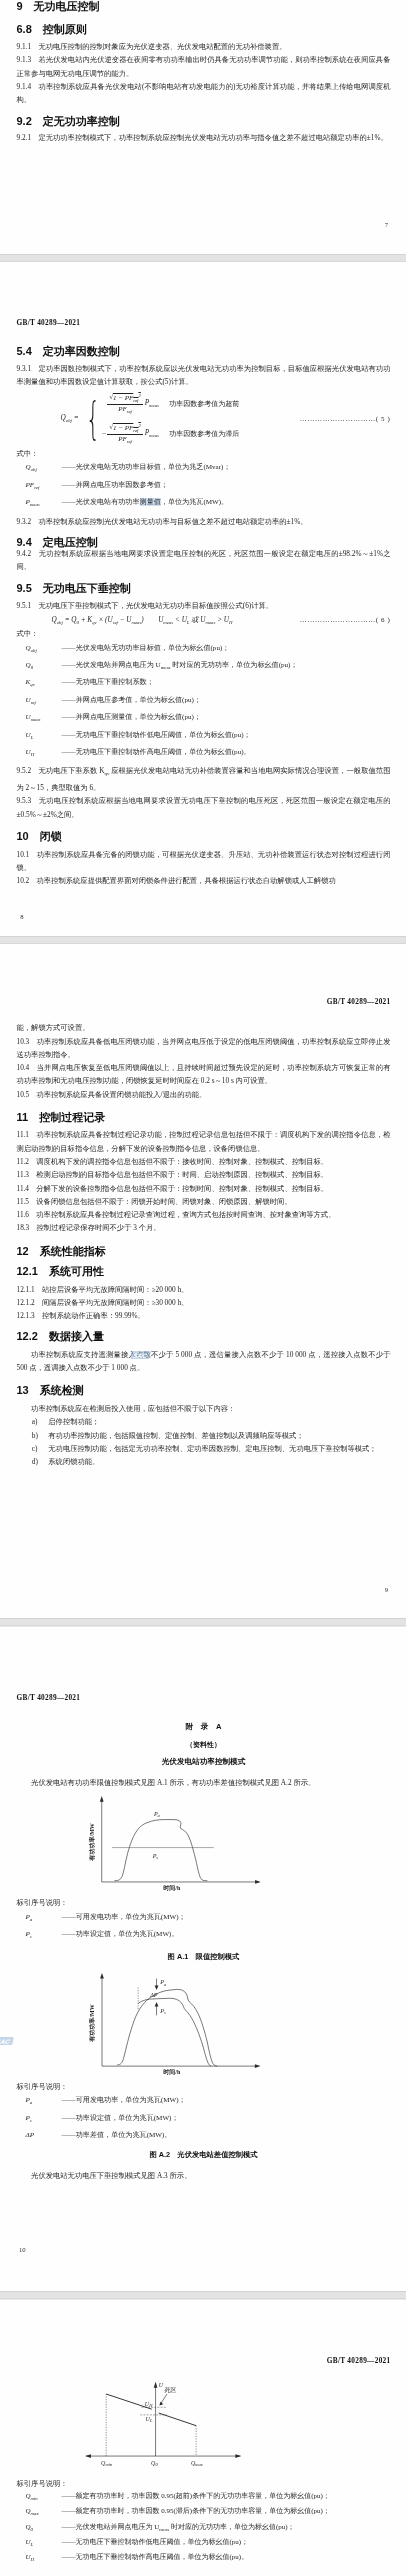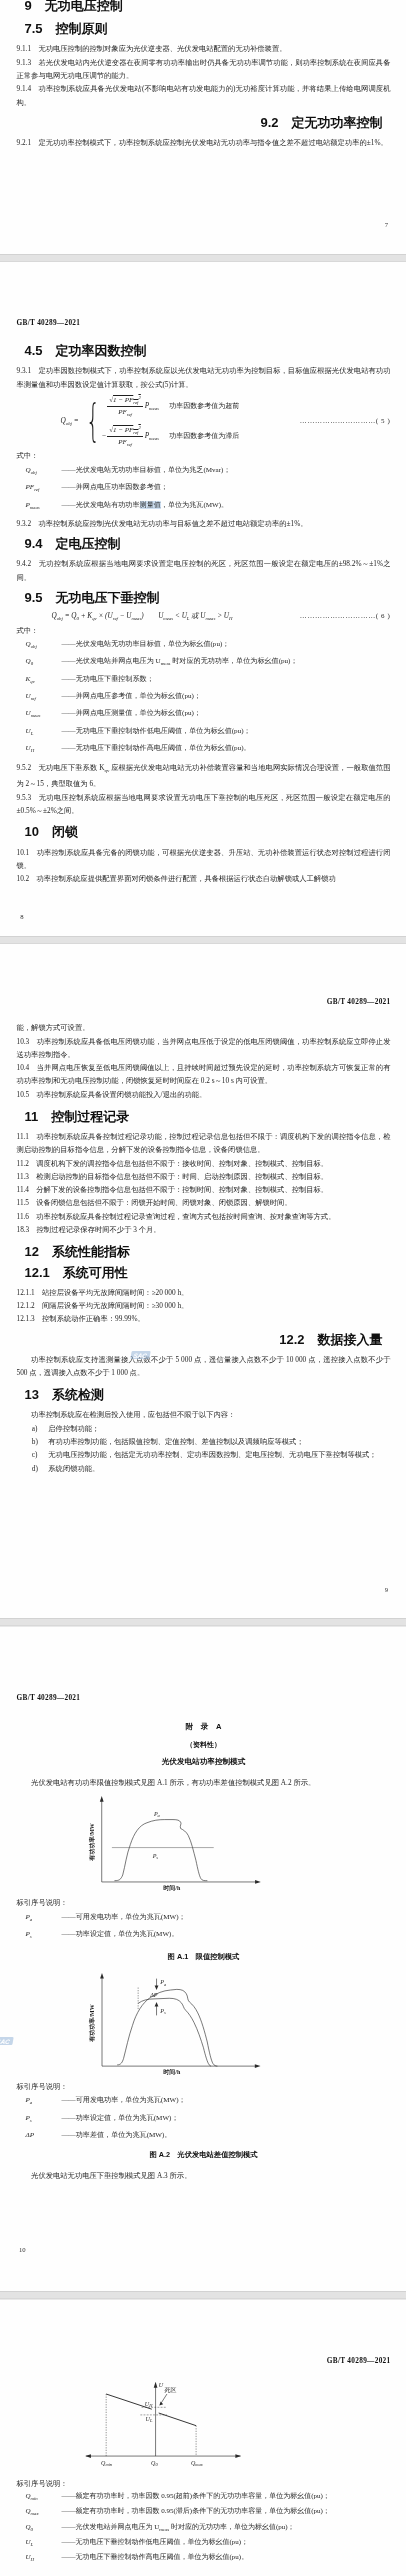--- a/index.html
+++ b/index.html
@@ -3,21 +3,21 @@
 <meta charset="utf-8">
 <style>
   html,body{margin:0;padding:0;}
   body{width:407px;height:2576px;position:relative;background:#e9e9e9;
        font-family:"Liberation Serif","DejaVu Serif",serif;}
   .page{position:absolute;left:0;width:407px;background:#fefefe;overflow:hidden;box-sizing:border-box;padding:0 16.5px;}
   .band{position:absolute;left:0;width:407px;height:8.3px;background:#e3e3e3;
         border-top:0.6px solid #d2d2d2;border-bottom:0.6px solid #d8d8d8;box-sizing:border-box;}
   p.t{font-size:7.3px;line-height:13.3px;margin:0;color:#1e1e1e;text-align:justify;}
   p.ind{text-indent:14.6px;}
-  .h{font-family:"Liberation Sans","DejaVu Sans",sans-serif;font-weight:bold;font-size:13px;color:#101010;margin:8px;line-height:10.2px;}
+  .h{font-family:"Liberation Sans","DejaVu Sans",sans-serif;font-weight:bold;font-size:11px;color:#101010;margin:0;line-height:10.2px;}
   .hdr{font-weight:bold;font-size:7.3px;letter-spacing:0.3px;color:#101010;line-height:10.2px;}
   .right{text-align:right;}
   .pageno{position:absolute;font-size:6.7px;color:#333;}
   sub{font-size:4.8px;}sup{font-size:4.8px;}
   .ol{text-decoration:overline;}
   .hl{background:#cfe0f2;}
   .def{display:flex;font-size:7.1px;line-height:14px;margin-left:9px;color:#1e1e1e;}
   .def .term{min-width:36px;font-style:italic;}
   .def .desc{flex:1;}
   .def.tight{line-height:12px;font-size:7px;}
@@ -57,34 +57,34 @@
   svg .it{font-style:italic;}
   svg .axl{font-weight:bold;font-size:9.5px;}
   .wm{position:absolute;font-family:"Liberation Sans",sans-serif;font-style:italic;font-weight:bold;
       color:#ffffff;background:rgba(150,180,215,.55);border-radius:1.3px;font-size:6.4px;padding:0.6px 2.5px;transform:skewX(-10deg);}
 </style>
 </head>
 <body>
 
 <div class="page" style="top:0;height:254px;">
   <p class="h" style="margin-top:1.3px;">9　无功电压控制</p>
-  <p class="h" style="margin-top:12.7px;">7.5　控制原则</p>
+  <p class="h" style="margin-top:12.7px;">6.8　控制原则</p>
   <p class="t" style="margin-top:5.7px;">9.1.1　无功电压控制的控制对象应为光伏逆变器、光伏发电站配置的无功补偿装置。</p>
   <p class="t">9.1.3　若光伏发电站内光伏逆变器在夜间零有功功率输出时仍具备无功功率调节功能，则功率控制系统在夜间应具备正常参与电网无功电压调节的能力。</p>
   <p class="t">9.1.4　功率控制系统应具备光伏发电站(不影响电站有功发电能力的)无功裕度计算功能，并将结果上传给电网调度机构。</p>
-  <p class="h" style="margin-top:9px;text-align:right;">9.2　定无功功率控制</p>
+  <p class="h" style="margin-top:9px;">9.2　定无功功率控制</p>
   <p class="t" style="margin-top:5.7px;">9.2.1　定无功功率控制模式下，功率控制系统应控制光伏发电站无功功率与指令值之差不超过电站额定功率的±1%。</p>
   <span class="pageno" style="right:19px;top:221px;">7</span>
 </div>
 
 <div class="band" style="top:254px;"></div>
 
 <div class="page" style="top:262px;height:674px;">
   <p class="hdr" style="margin-top:56px;">GB/T 40289—2021</p>
-  <p class="h" style="margin-top:18px;">4.5　定功率因数控制</p>
+  <p class="h" style="margin-top:18px;">5.4　定功率因数控制</p>
   <p class="t" style="margin-top:5.7px;">9.3.1　定功率因数控制模式下，功率控制系统应以光伏发电站无功功率为控制目标，目标值应根据光伏发电站有功功率测量值和功率因数设定值计算获取，按公式(5)计算。</p>
 
   <div class="formula5">
     <div class="cases">
       <span class="lhs">Q<sub>obj</sub> =</span>
       <span class="brace">{</span>
       <div class="crows">
         <div class="crow">
           <span class="sign"></span>
           <span class="frac">
@@ -119,20 +119,21 @@
   </div>
   <div class="def">
     <span class="term">P<sub>meas</sub></span>
     <span class="desc">——光伏发电站有功功率<span class="hl">测量值</span>，单位为兆瓦(MW)。</span>
   </div>
 
   <p class="t" style="margin-top:1.9px;">9.3.2　功率控制系统应控制光伏发电站无功功率与目标值之差不超过电站额定功率的±1%。</p>
   <p class="h" style="margin-top:9px;">9.4　定电压控制</p>
   <p class="t">9.4.2　无功控制系统应根据当地电网要求设置定电压控制的死区，死区范围一般设定在额定电压的±98.2%～±1%之间。</p>
   <p class="h" style="margin-top:9px;">9.5　无功电压下垂控制</p>
+  <p class="t" style="margin-top:5.7px;">9.5.1　无功电压下垂控制模式下，光伏发电站无功功率目标值按照公式(6)计算。</p>
 
   <div class="formula6">
     <span class="f6expr">Q<sub>obj</sub> = Q<sub>0</sub> + K<sub>qv</sub> × (U<sub>ref</sub> − U<sub>meas</sub>)　　U<sub>meas</sub> &lt; U<sub>L</sub> 或 U<sub>meas</sub> &gt; U<sub>H</sub></span>
     <span class="f6no">…………………………( 6 )</span>
   </div>
 
   <p class="t shizhong">式中：</p>
   <div class="def">
     <span class="term">Q<sub>obj</sub></span>
     <span class="desc">——光伏发电站无功功率目标值，单位为标幺值(pu)；</span>
@@ -184,21 +185,21 @@
   <p class="t">11.3　检测启动控制的目标指令信息包括但不限于：时间、启动控制原因、控制模式、控制目标。</p>
   <p class="t">11.4　分解下发的设备控制指令信息包括但不限于：控制时间、控制对象、控制模式、控制目标。</p>
   <p class="t">11.5　设备闭锁信息包括但不限于：闭锁开始时间、闭锁对象、闭锁原因、解锁时间。</p>
   <p class="t">11.6　功率控制系统应具备控制过程记录查询过程，查询方式包括按时间查询、按对象查询等方式。</p>
   <p class="t">18.3　控制过程记录保存时间不少于 3 个月。</p>
   <p class="h" style="margin-top:10.8px;">12　系统性能指标</p>
   <p class="h" style="margin-top:10.2px;">12.1　系统可用性</p>
   <p class="t" style="margin-top:6.4px;">12.1.1　站控层设备平均无故障间隔时间：≥20 000 h。</p>
   <p class="t">12.1.2　间隔层设备平均无故障间隔时间：≥30 000 h。</p>
   <p class="t">12.1.3　控制系统动作正确率：99.99%。</p>
-  <p class="h" style="margin-top:9px;text-align:right;">12.2　数据接入量</p>
+  <p class="h" style="margin-top:9px;">12.2　数据接入量</p>
   <p class="t ind" style="margin-top:6.4px;">功率控制系统应支持遥测量接入点数不少于 5 000 点，遥信量接入点数不少于 10 000 点，遥控接入点数不少于 500 点，遥调接入点数不少于 1 000 点。</p>
   <p class="h" style="margin-top:10.8px;">13　系统检测</p>
   <p class="t ind" style="margin-top:6.4px;">功率控制系统应在检测后投入使用，应包括但不限于以下内容：</p>
   <div class="listitem">
     <span class="n">a)</span>
     <span class="b">启停控制功能；</span>
   </div>
   <div class="listitem">
     <span class="n">b)</span>
     <span class="b">有功功率控制功能，包括限值控制、定值控制、差值控制以及调频响应等模式；</span>

